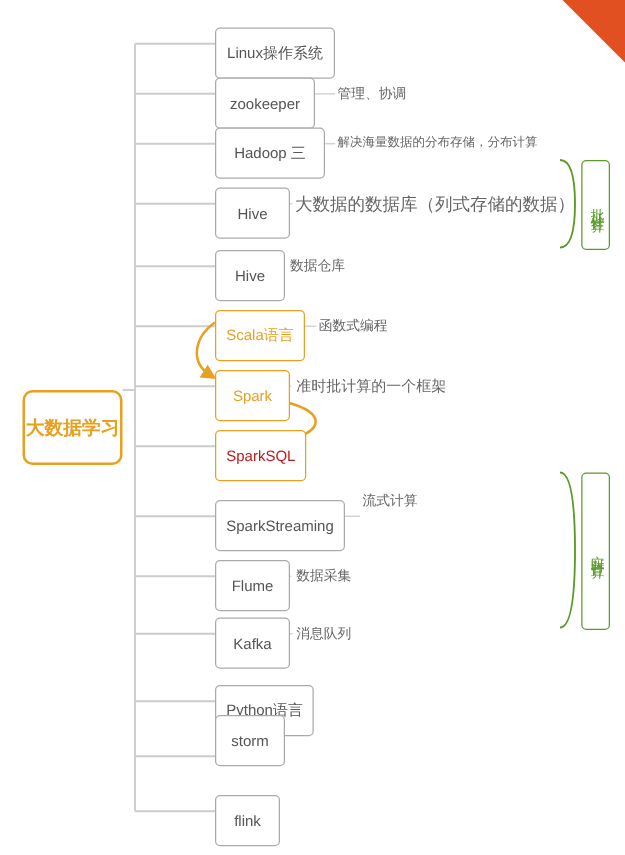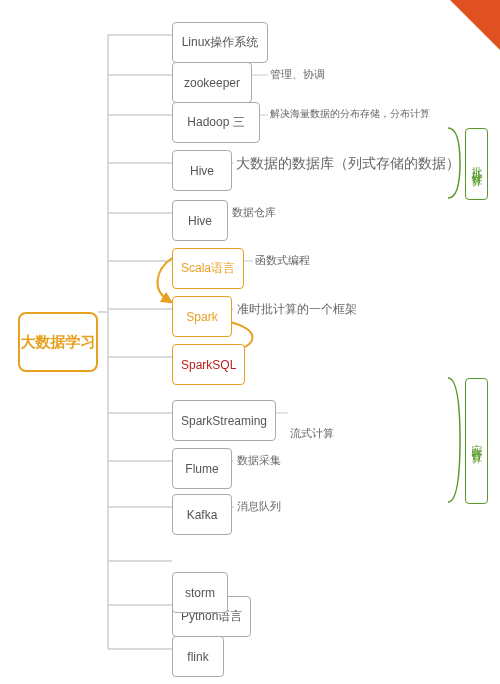--- a/index.html
+++ b/index.html
@@ -207,39 +207,39 @@
   <span>准时批计算的一个框架</span>
 </div>
 
 <div class="branch-node highlight" style="left:172px; top:344px; min-width:72px; border-color:#e8a020; color:#b91c1c;">
   <span>SparkSQL</span>
 </div>
 
 <div class="branch-node" style="left:172px; top:400px; min-width:100px;">
   <span>SparkStreaming</span>
 </div>
-<div class="desc" style="left:290px; top:426px;">
+<div class="desc" style="left:290px; top:393px;">
   <span>流式计算</span>
 </div>
 
 <div class="branch-node" style="left:172px; top:448px; min-width:60px;">
   <span>Flume</span>
 </div>
 <div class="desc" style="left:237px; top:453px;">
   <span>数据采集</span>
 </div>
 
 <div class="branch-node" style="left:172px; top:494px; min-width:60px;">
   <span>Kafka</span>
 </div>
 <div class="desc" style="left:237px; top:499px;">
   <span>消息队列</span>
 </div>
 
-<div class="branch-node" style="left:172px; top:548px; min-width:76px;margin-top:48px;">
+<div class="branch-node" style="left:172px; top:548px; min-width:76px;">
   <span>Python语言</span>
 </div>
 
 <div class="branch-node" style="left:172px; top:572px; min-width:56px;">
   <span>storm</span>
 </div>
 
 <div class="branch-node" style="left:172px; top:636px; min-width:52px;">
   <span>flink</span>
 </div>

